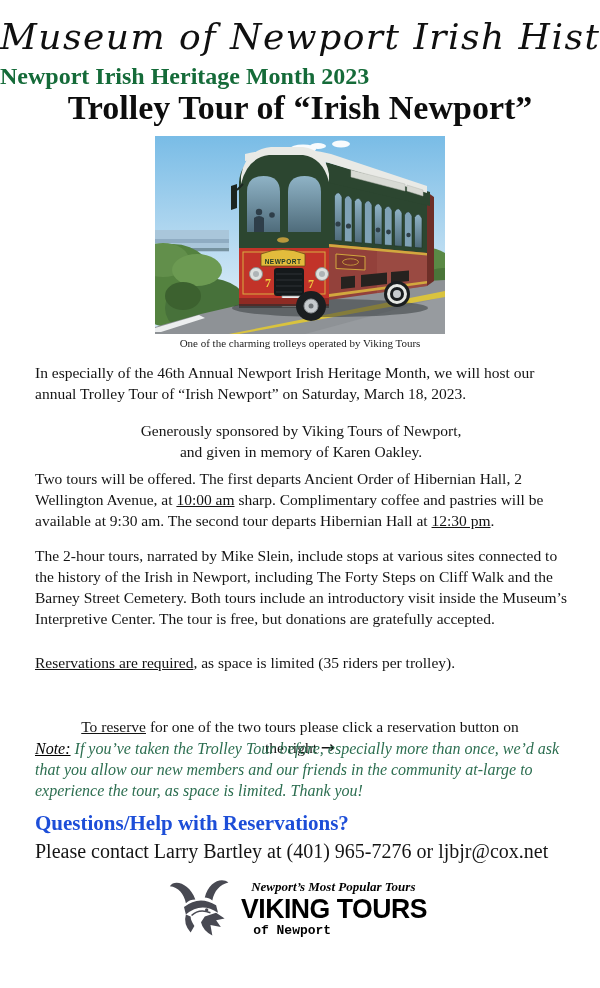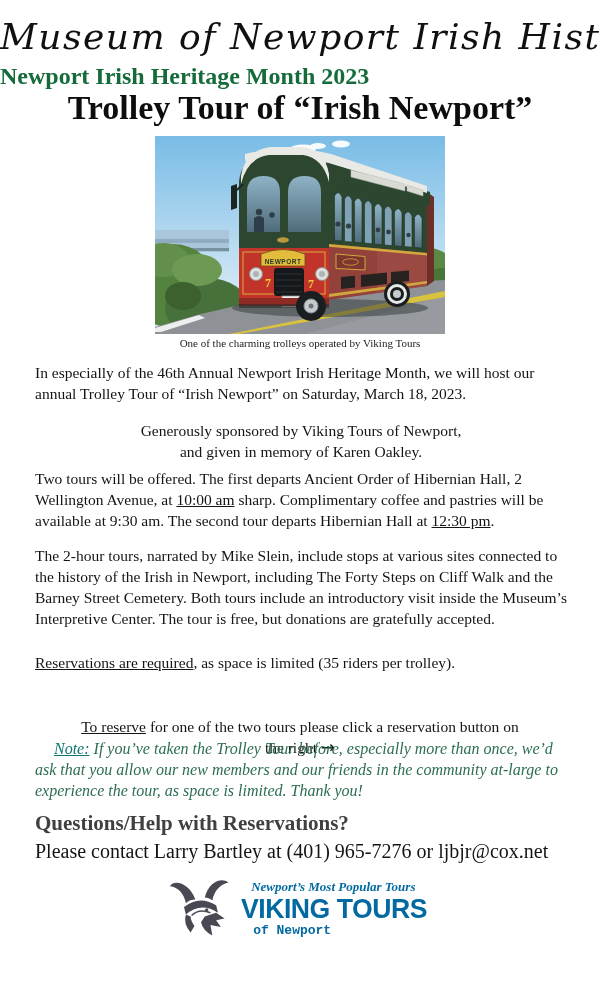--- a/index.html
+++ b/index.html
@@ -37,30 +37,30 @@
   .center{text-align:center;}
   .b{font-weight:normal;}
   .u{text-decoration:underline;}
   .p1{top:362px;}
   .sponsor{top:420px;}
   .p2{top:468px;}
   .p3{top:545px;}
   .reservations{top:652px;}
   .reserve{top:716px;left:70px;width:460px;}
   .note{top:738px;color:#2C6E50;font-style:italic;font-size:16px;}
-  .note .b{color:#0f766e;margin-left:19px;}
-  .questions{top:810px;font-size:21px;line-height:26px;font-weight:bold;color:#404040;}
+  .note .b{color:#000000;}
+  .questions{top:810px;font-size:21px;line-height:26px;font-weight:bold;color:#1d4ed8;}
   .contact-line{top:838px;font-size:20px;line-height:26px;}
   .arrow{font-family:"DejaVu Sans", sans-serif;font-size:17px;}
   
   .logo{
     position:absolute;top:874px;left:0;width:100%;
     display:flex;justify-content:center;align-items:center;gap:2px;
   }
-  .logo-text{display:flex;flex-direction:column;align-items:flex-start;color:#0369a1;}
+  .logo-text{display:flex;flex-direction:column;align-items:flex-start;color:#000000;}
   .logo-tagline{
     font-family:"Liberation Serif", serif;font-style:italic;font-weight:bold;
     font-size:13px;margin-left:10px;
   }
   .logo-name{
     font-family:"Liberation Sans", sans-serif;font-weight:bold;
     font-size:28px;line-height:28px;letter-spacing:-0.5px;
     transform:scaleX(0.95);transform-origin:left;
   }
   .logo-loc{

